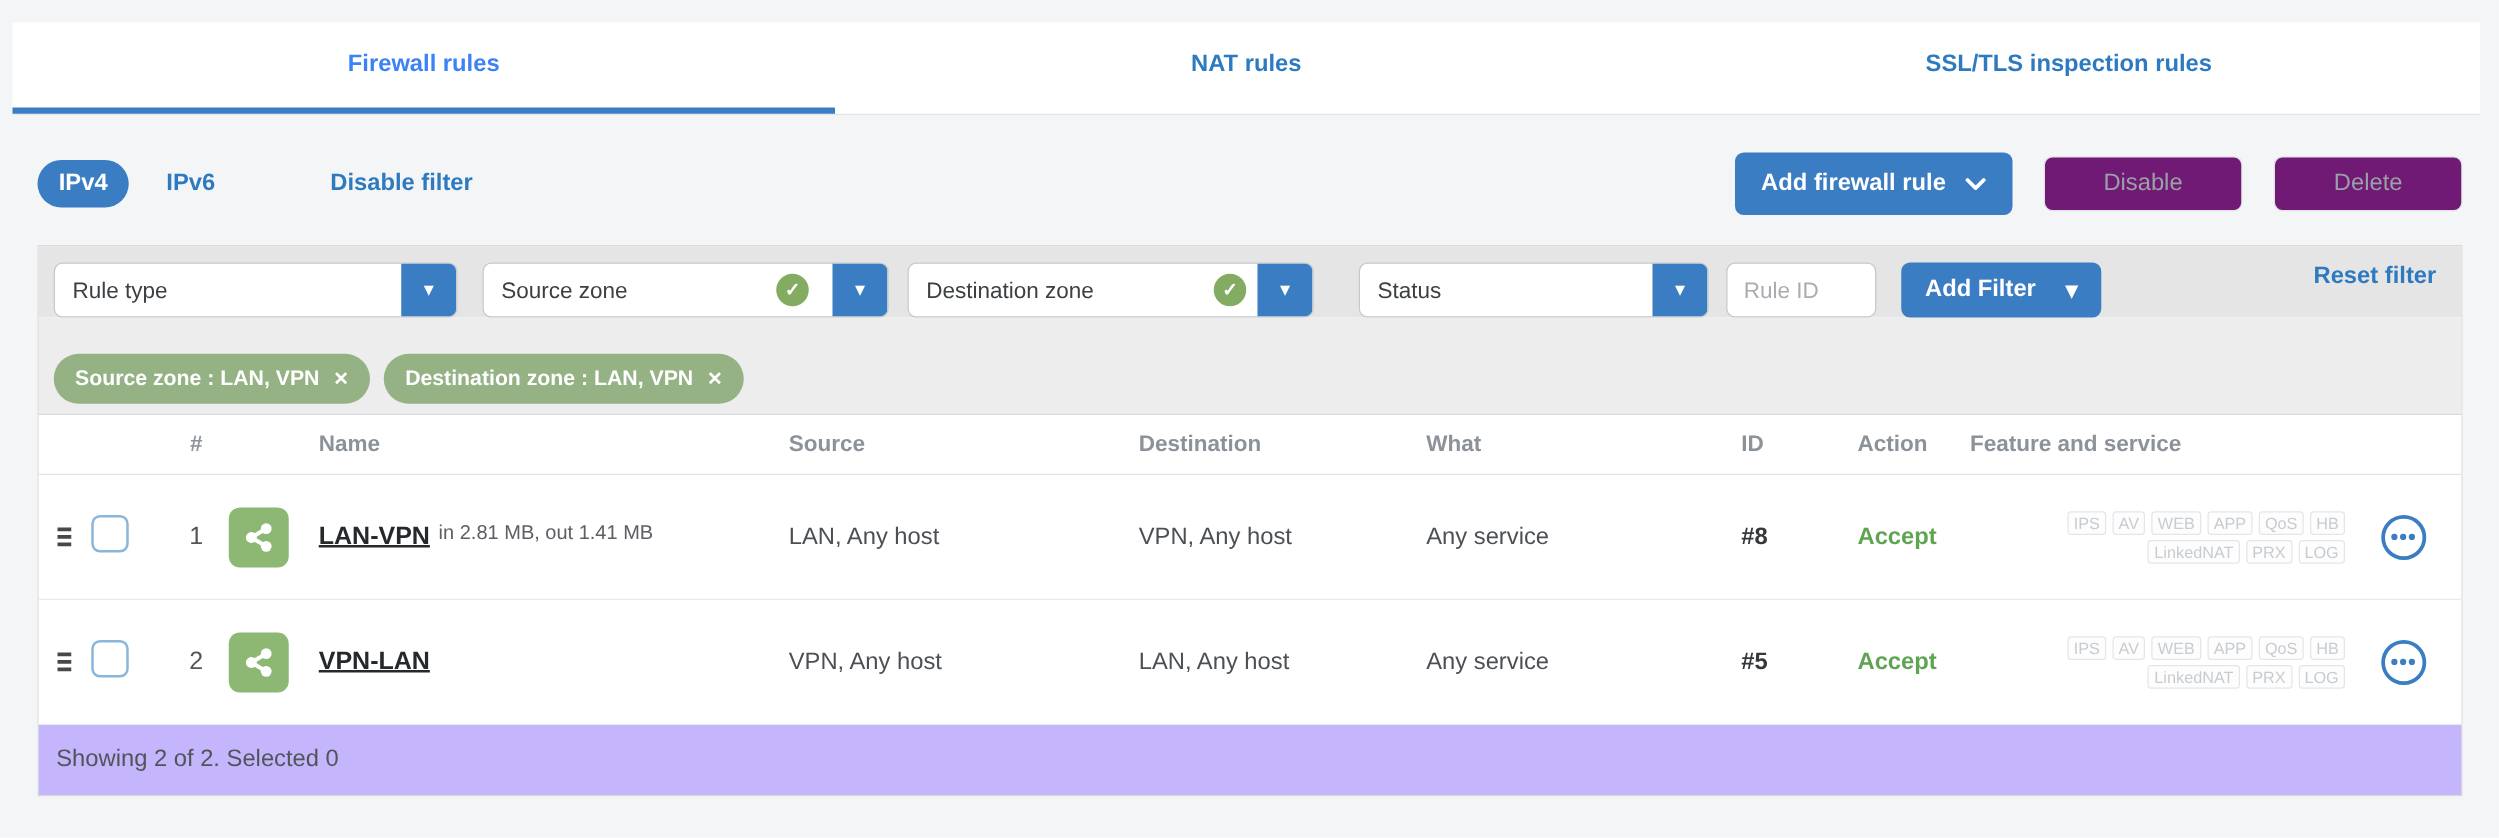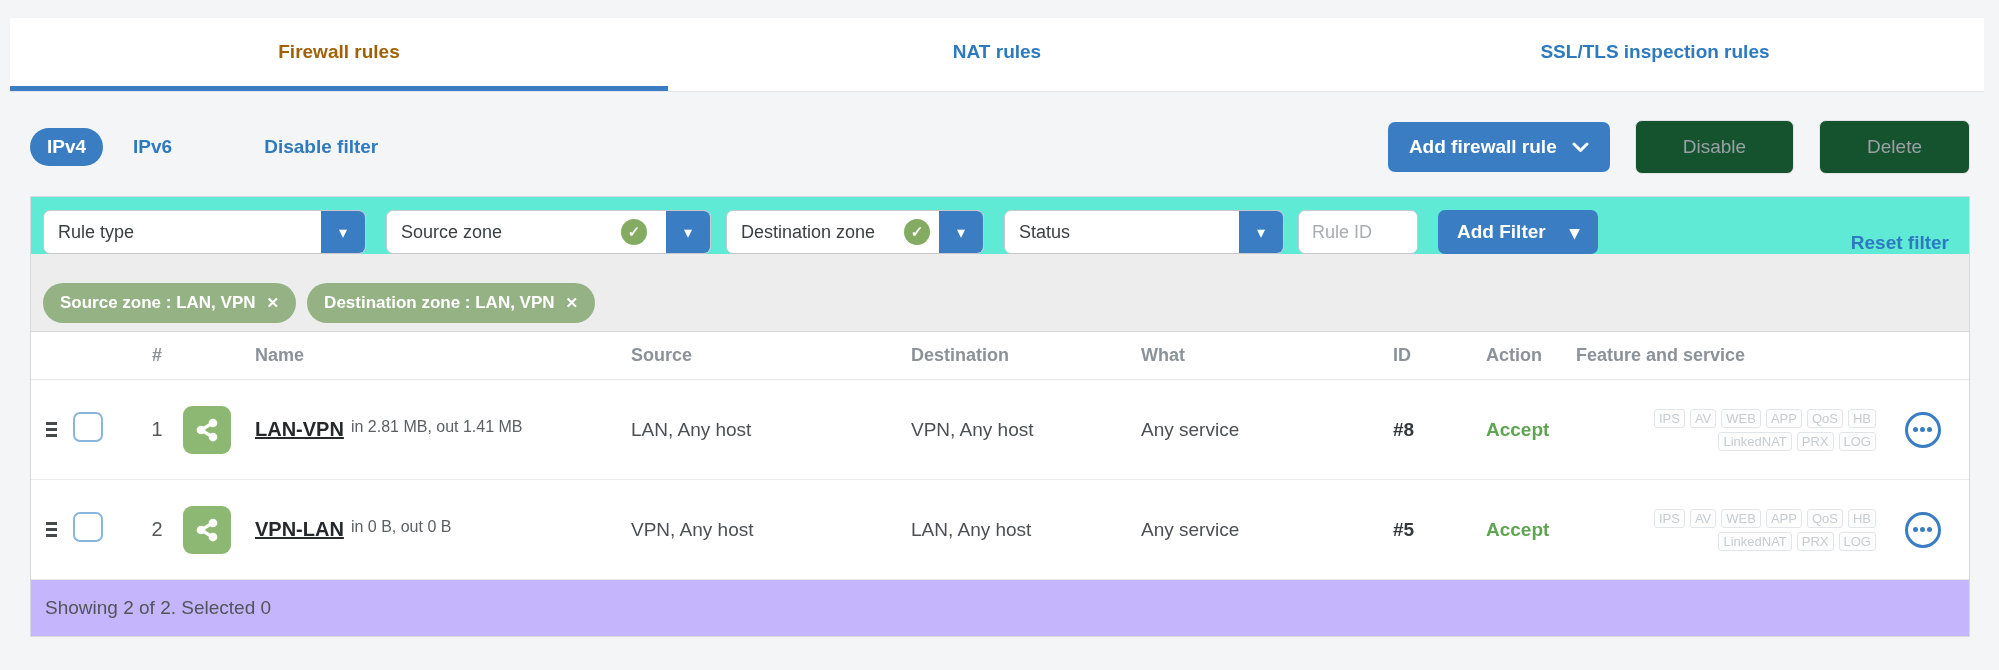--- a/index.html
+++ b/index.html
@@ -5,47 +5,47 @@
   * { margin:0; padding:0; box-sizing:border-box; }
   html,body { width:1999px; height:670px; }
   body { font-family:"Liberation Sans", sans-serif; background:#f4f5f6; overflow:hidden; }
   .page { width:1999px; height:670px; position:relative; }
 
   
   .tabbar { margin:18px 15px 0 10px; height:74px; display:flex; background:#fff; border-bottom:1px solid #e3e5e7; }
   .tab { flex:1; display:flex; align-items:center; justify-content:center; border-bottom:5px solid transparent; cursor:pointer; }
   .tab span { font-size:19px; font-weight:700; color:#2e7ac0; }
   .tab.active { border-bottom-color:#3a7dc2; }
-  .tab.active span { color:#a16207; }
+  .tab.active span { color:#3b82f6; }
 
   
   .actionbar { margin:30px 29px 0 30px; height:50px; display:flex; align-items:center; }
   .pill { height:38px; padding:0 17px; border-radius:19px; background:#3a7dc2; color:#fff;
           font-weight:700; font-size:19px; display:flex; align-items:center; cursor:pointer; }
   .ipv6 { margin-left:30px; color:#2e7ac0; font-weight:700; font-size:19px; cursor:pointer; }
   .disable-filter { margin-left:92px; color:#2e7ac0; font-weight:700; font-size:19px; cursor:pointer; }
   .spacer { flex:1; }
   .btn-primary { height:50px; border-radius:7px; background:#3a7dc2; color:#fff; font-weight:700;
                  font-size:19px; padding:0 21px; display:flex; align-items:center; gap:15px; border:none; cursor:pointer; }
-  .btn-light { height:54px; border-radius:7px; background:#14532d; border:1px solid #e1e3e5; color:#9aa0a6;
+  .btn-light { height:44px; border-radius:7px; background:#701a75; border:1px solid #e1e3e5; color:#9aa0a6;
                font-size:19px; margin-left:25px; display:flex; align-items:center; padding:0 47px; cursor:pointer; }
 
   
   .panel { margin:24px 29px 0 30px; border:1px solid #d7d9db; background:#fff; }
 
-  .filterbar { background:#5eead4; padding:13px 14px 0 12px; display:flex; align-items:flex-end; }
+  .filterbar { background:#e5e5e5; padding:13px 14px 0 12px; display:flex; align-items:flex-start; }
   .fselect { height:44px; background:#fff; border:1px solid #c6c9cc; border-radius:7px;
              display:flex; align-items:center; overflow:hidden; cursor:pointer; }
   .fselect .flabel { flex:1; padding-left:14px; font-size:18px; color:#3c4043; }
   .fcheck { width:26px; height:26px; border-radius:50%; background:#83ab62; color:#fff; font-size:15px;
             font-weight:700; display:flex; align-items:center; justify-content:center; margin-right:9px; flex:none; }
   .fbtn { width:44px; height:44px; background:#3a7dc2; color:#fff; display:flex; align-items:center;
           justify-content:center; font-size:16px; flex:none; }
   .w1 { width:323px; margin-right:20px; } .w2 { width:325px; margin-right:15px;gap:10px; }
-  .w3 { width:258px; margin-right:20px; } .w4 { width:280px; margin-right:14px; }
+  .w3 { width:325px; margin-right:36px; } .w4 { width:280px; margin-right:14px; }
   .rule-id { width:120px; height:44px; border:1px solid #c6c9cc; border-radius:7px; padding:0 13px;
              font-size:18px; color:#3c4043; font-family:"Liberation Sans",sans-serif; margin-right:20px; }
   .rule-id::placeholder { color:#a9adb1; }
   .btn-addfilter { height:44px; border-radius:7px; background:#3a7dc2; color:#fff; font-weight:700;
                    font-size:19px; padding:0 19px; display:flex; align-items:center; gap:24px; border:none; cursor:pointer; }
   .reset { margin-left:auto; margin-right:6px; color:#2e7ac0; font-weight:700; font-size:19px; cursor:pointer; }
 
   .chipsbar { background:#ededee; padding:29px 14px 8px 12px; display:flex; gap:11px; border-bottom:1px solid #d7d9db; }
   .chip { height:40px; border-radius:20px; background:#95b284; color:#fff; font-size:17px; font-weight:600;
           display:flex; align-items:center; padding:0 17px; gap:11px; }
@@ -257,21 +257,20 @@
           <svg width="26" height="26" viewBox="0 0 24 24">
             <path d="M6.5 12 L17.5 5.5 M6.5 12 L17.5 18.5" stroke="#ffffff" stroke-width="3" stroke-linecap="round"></path>
             <circle cx="17.5" cy="5.5" r="4" fill="#ffffff"></circle>
             <circle cx="6.5" cy="12" r="4" fill="#ffffff"></circle>
             <circle cx="17.5" cy="18.5" r="4" fill="#ffffff"></circle>
           </svg>
         </span>
       </div>
       <div class="namewrap">
         <span class="rname">VPN-LAN</span>
-        <span class="traffic">in 0 B, out 0 B</span>
       </div>
       <div>VPN, Any host</div>
       <div>LAN, Any host</div>
       <div>Any service</div>
       <div class="rid">#5</div>
       <div class="accept">Accept</div>
       <div class="badges">
         <div class="bline">
           <span class="badge">IPS</span>
           <span class="badge">AV</span>

